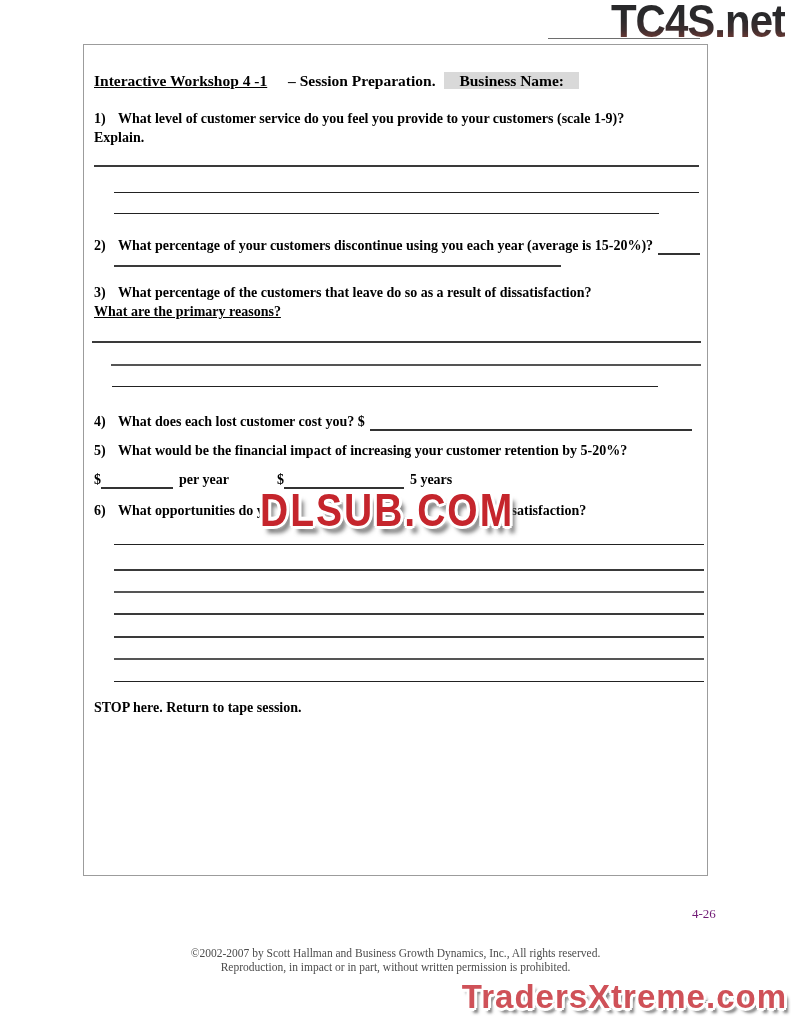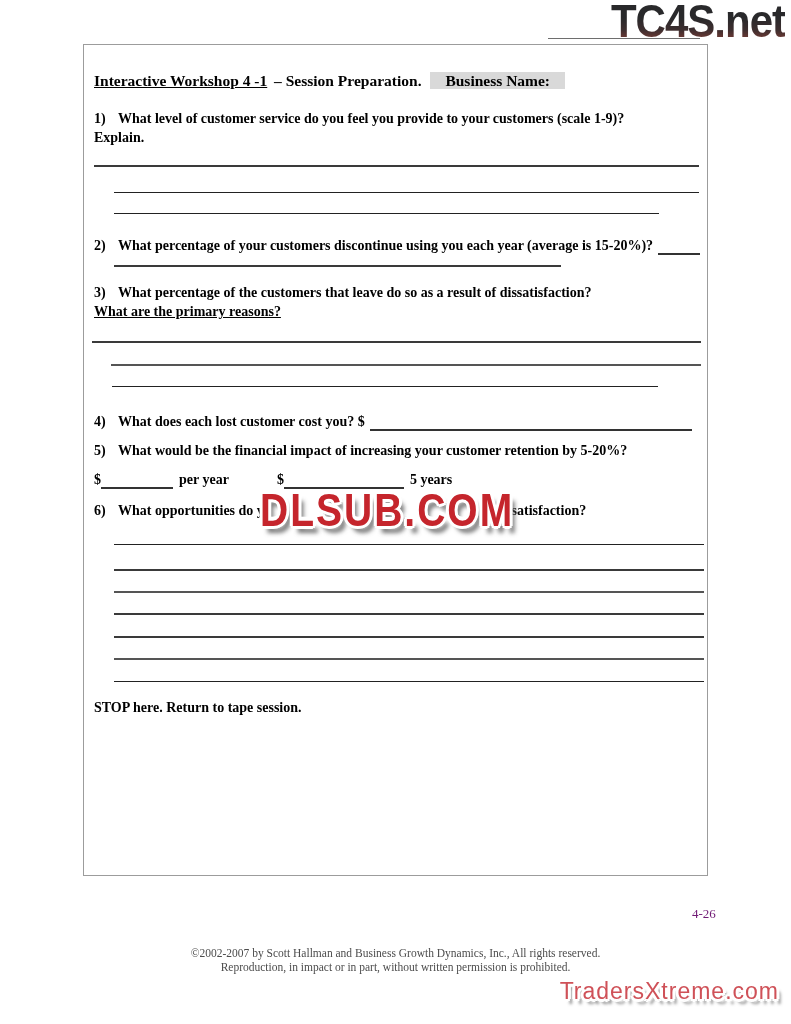--- a/index.html
+++ b/index.html
@@ -27,21 +27,21 @@
 
   
   .sheet {
     position:absolute; left:83px; top:44px; width:623px; height:830px;
     border:1px solid #9c9c9c; background:#fff;
   }
   .sheet * { box-sizing:border-box; }
 
   .title { position:absolute; left:10px; top:27px; font-size:15.5px; font-weight:bold; white-space:nowrap; }
   .title-u { text-decoration:underline;text-align:center; }
-  .title-sep { margin-left:3px; }
+  .title-sep { margin-left:17px; }
   .hl { background:#d9d9d9; padding:0 15px; margin-left:5px; }
 
   .qline { position:absolute; left:10px; right:7px; display:flex; align-items:flex-end; font-weight:bold; font-size:14px; line-height:18px; }
   .qnum { flex:none; width:24px; }
   .qtext { flex:none; white-space:nowrap; }
   .qcont { position:absolute; left:10px; font-weight:bold; font-size:14px; line-height:18px; }
 
   .fill { flex:1 1 auto; border-bottom:2px solid #333; margin-left:5px; height:14px; }
   .fill-fixed { flex:none; border-bottom:2px solid #333; margin-left:5px; height:14px; }
   .gap { flex:none; height:14px; }
@@ -65,23 +65,23 @@
     white-space:nowrap;
   }
 
   
   .pagenum { position:absolute; left:692px; top:906px; font-size:13px; color:#701a75; }
   .footer {
     position:absolute; left:0; right:0; top:947px; text-align:center;
     font-family:Liberation Serif, serif; font-size:11.5px; line-height:1.2; color:#4c4c4c;
   }
   .traders {
-    position:absolute; right:12px; top:980px; z-index:6;
-    font-family:"Liberation Sans", sans-serif; font-weight:normal;
-    font-size:23px; letter-spacing:1px; line-height:1;
+    position:absolute; right:4px; top:980px; z-index:6;
+    font-family:"Liberation Sans", sans-serif; font-weight:bold;
+    font-size:33px; letter-spacing:1px; line-height:1;
     color:#cf5158;
     text-shadow:
       -2px -2px 0 #fff, 2px -2px 0 #fff, -2px 2px 0 #fff, 2px 2px 0 #fff,
       -3px 0 0 #fff, 3px 0 0 #fff, 0 -3px 0 #fff, 0 3px 0 #fff,
       4px 5px 3px rgba(80,80,80,0.75);
     white-space:nowrap;
   }
 </style>
 </head>
 <body>

